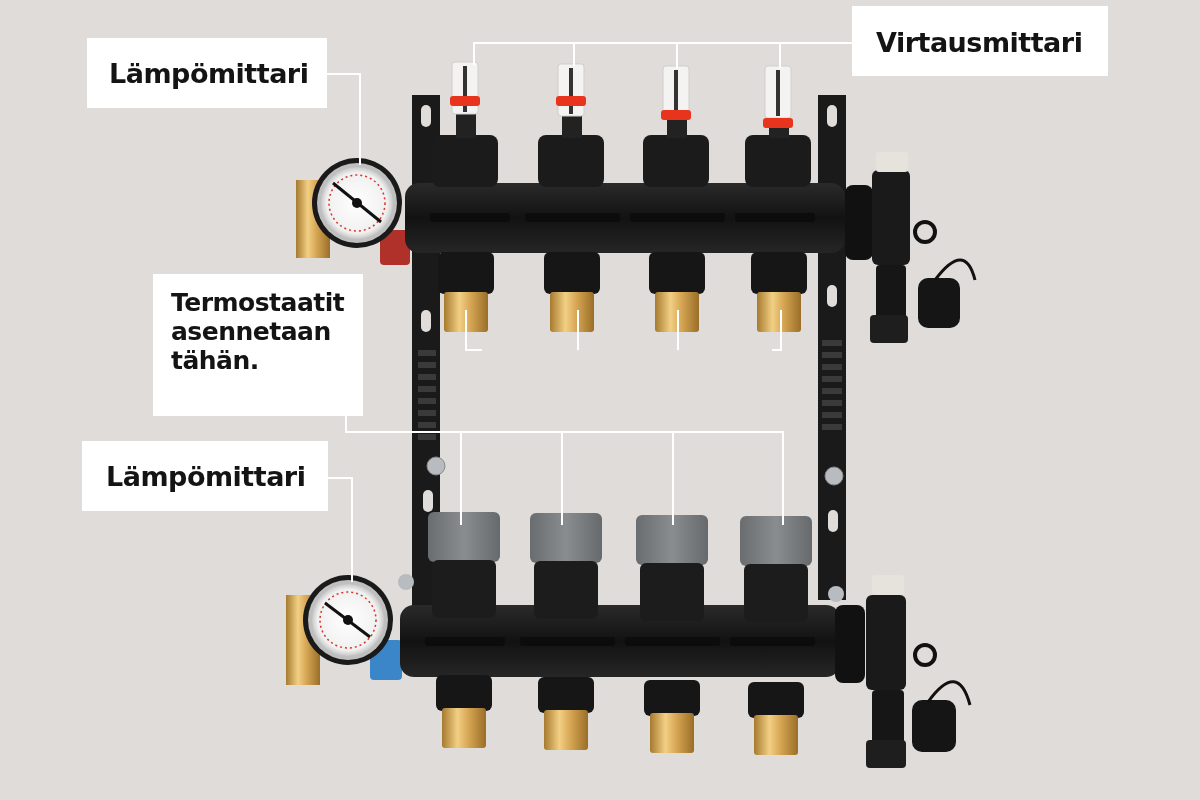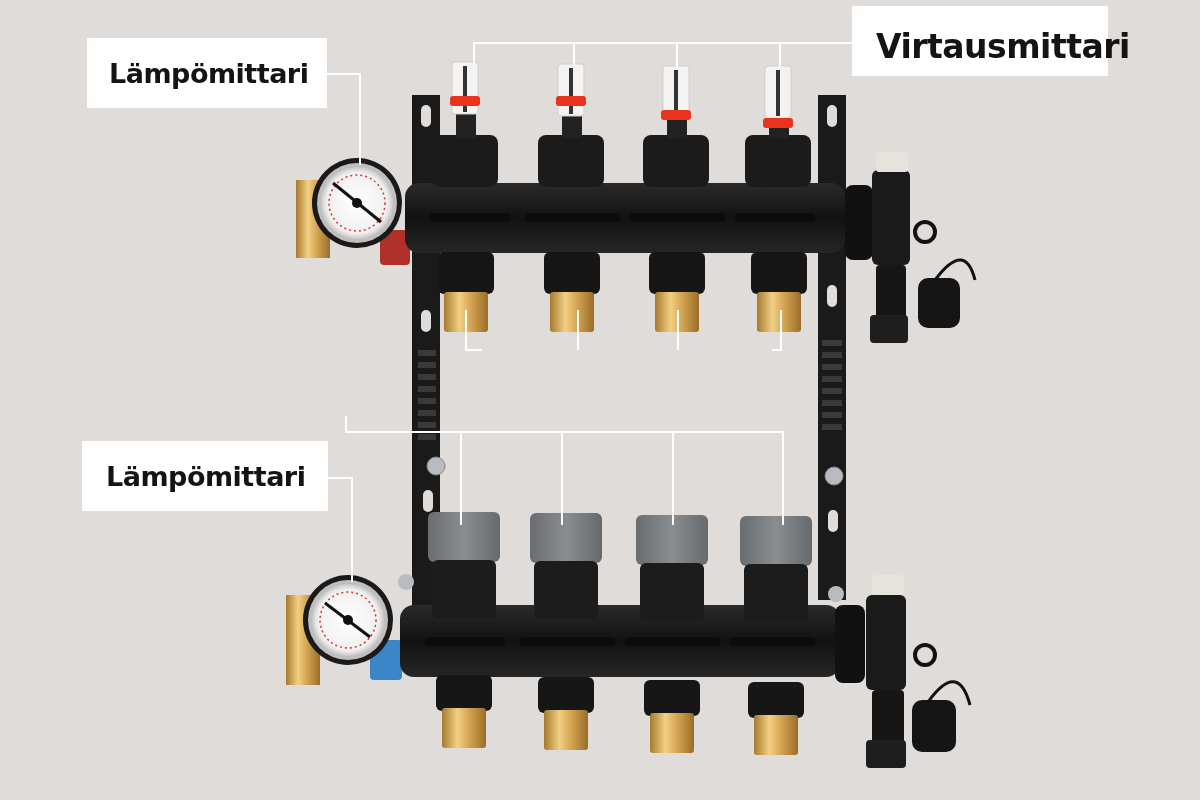--- a/index.html
+++ b/index.html
@@ -15,21 +15,21 @@
       background: #ffffff;
       color: #141414;
       font-family: "DejaVu Sans", sans-serif;
       font-weight: bold;
       letter-spacing: -0.5px;
       box-sizing: border-box;
       z-index: 3;
     }
     .label span { display: block; }
     #lbl-lampo-top { left: 87px; top: 38px; width: 240px; height: 70px; font-size: 27px; padding: 20px 0 0 22px; }
-    #lbl-virtaus { left: 852px; top: 6px; width: 256px; height: 70px; font-size: 33px; padding: 21px 16px 0 24px; }
+    #lbl-virtaus { left: 852px; top: 6px; width: 256px; height: 70px; font-size: 27px; padding: 21px 16px 0 24px; }
     #lbl-termo { left: 153px; top: 274px; width: 210px; height: 142px; font-size: 25px; line-height: 29px; padding: 14px 0 0 18px; }
     #lbl-jako { left: 482px; top: 350px; width: 290px; height: 64px; font-size: 25px; padding: 17px 0 0 22px; }
     #lbl-lampo-bot { left: 82px; top: 441px; width: 246px; height: 70px; font-size: 27px; padding: 20px 0 0 24px; }
     svg { position: absolute; left: 0; top: 0; }
   </style>
 </head>
 <body>
 
 <div id="stage">
 
@@ -245,18 +245,23 @@
   </svg>
 
   <div class="label" id="lbl-lampo-top">
     <span>Lämpömittari</span>
   </div>
 
   <div class="label" id="lbl-virtaus">
     <span>Virtausmittari</span>
   </div>
 
+  <div class="label" id="lbl-termo">
+    <span>Termostaatit</span>
+    <span>asennetaan</span>
+    <span>tähän.</span>
+  </div>
 
 
   <div class="label" id="lbl-lampo-bot">
     <span>Lämpömittari</span>
   </div>
 </div>
 
 </body></html>

